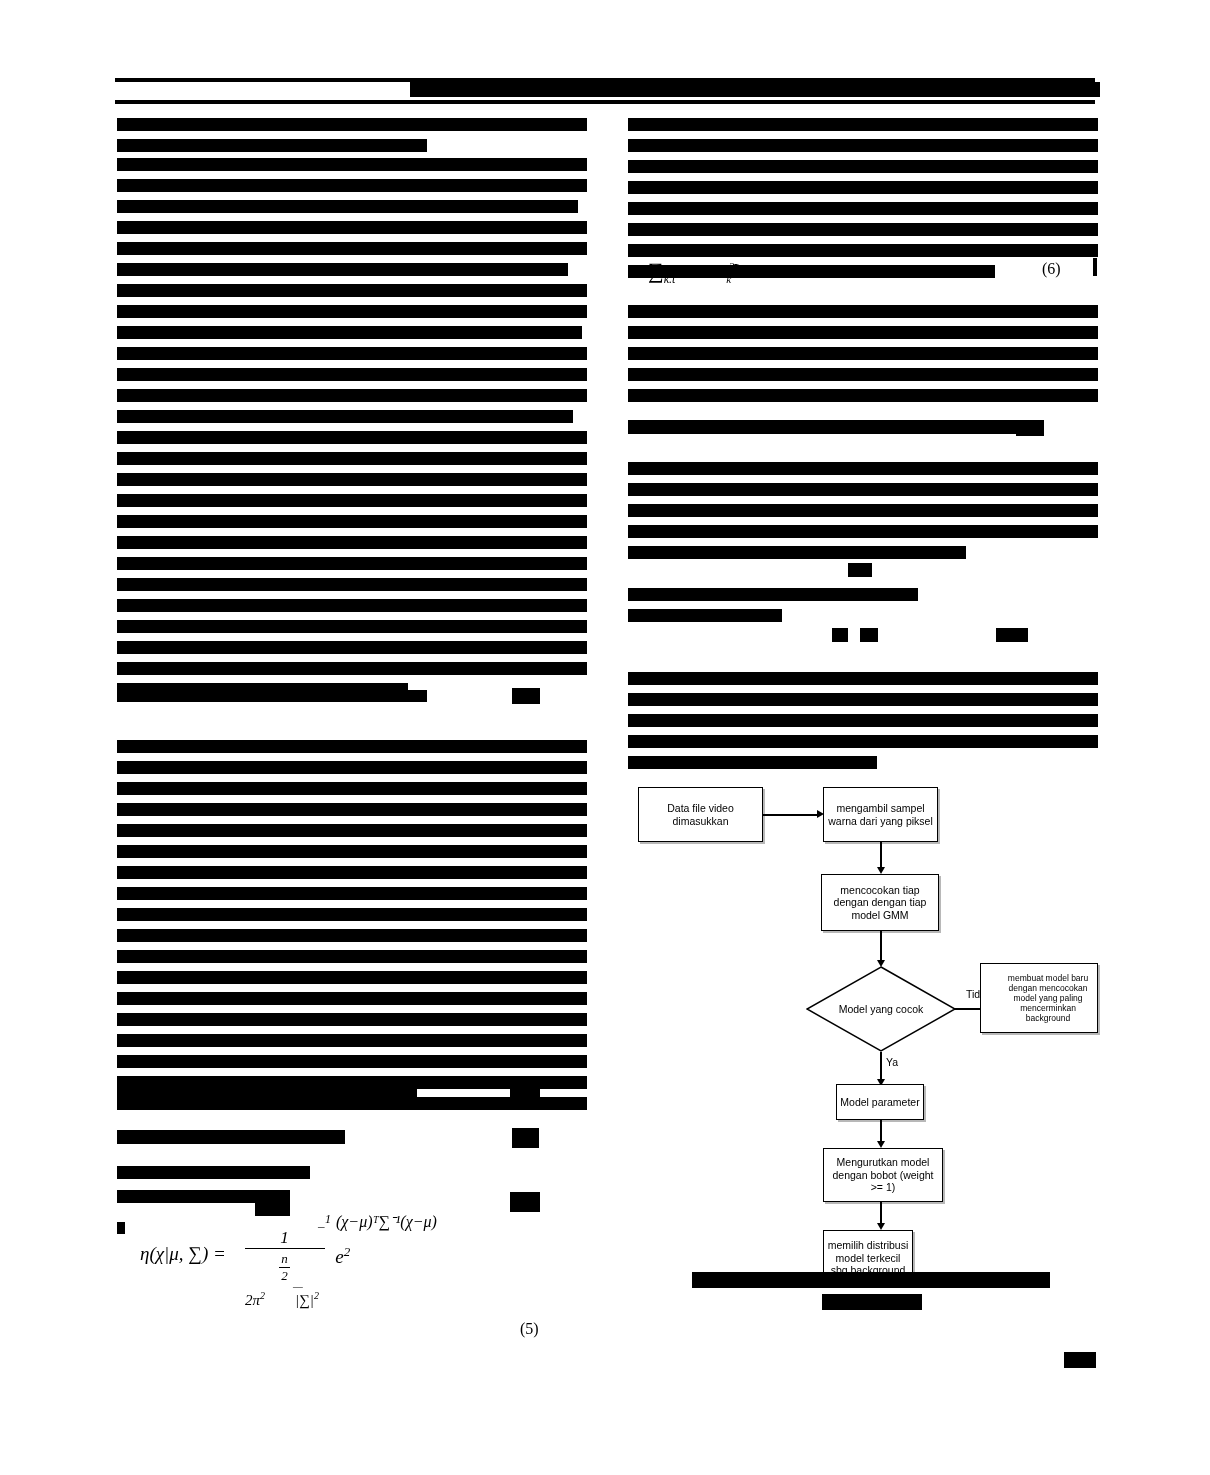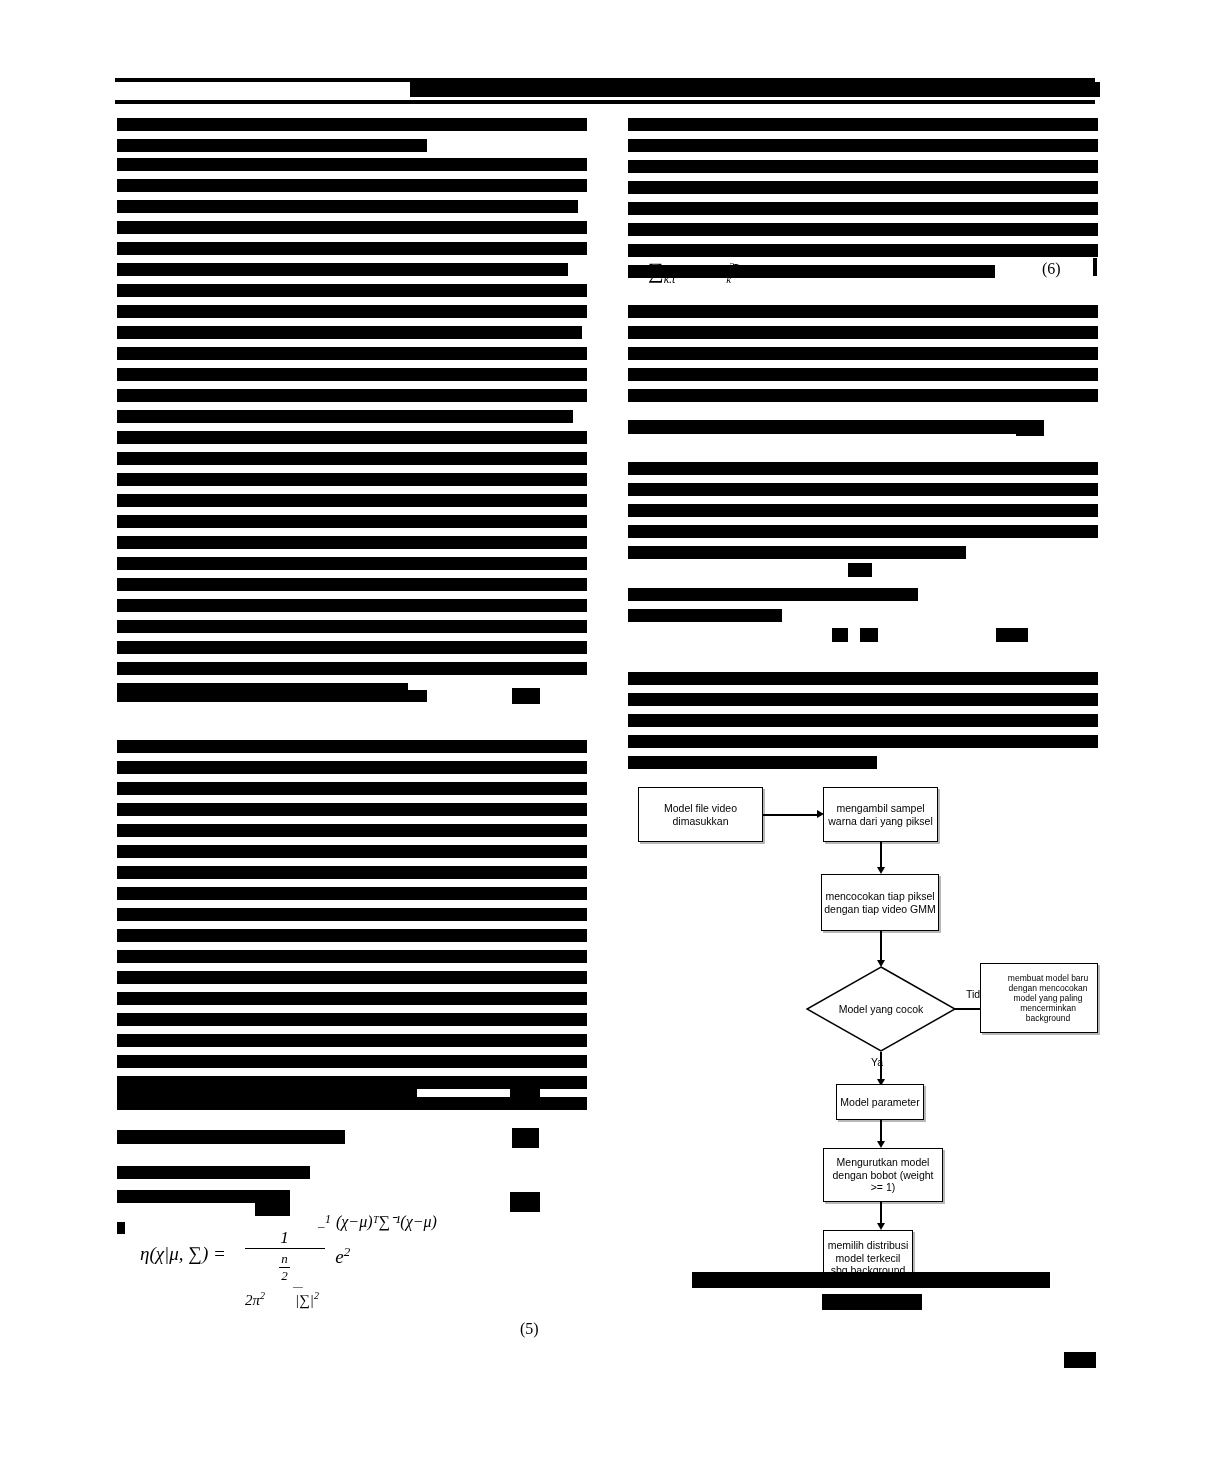--- a/index.html
+++ b/index.html
@@ -327,35 +327,35 @@
       <span class="redact-line" style="width:100%;"></span>
       <span class="redact-line" style="width:100%;"></span>
       <span class="redact-line" style="width:100%;"></span>
       <span class="redact-line" style="width:53%;"></span>
     </div>
   </div>
 
   <div class="flow">
 
     <div class="node" style="left:10px; top:9px; width:125px; height:55px;">
-      <span>Model file video dimasukkan</span>
+      <span>Data file video dimasukkan</span>
     </div>
 
     <div class="arrow-line" style="left:135px; top:36px; width:54px; height:1.5px;"></div>
     <div class="arrow-head right" style="left:189px; top:32px;"></div>
 
     <div class="node" style="left:195px; top:9px; width:115px; height:55px;">
       <span>mengambil sampel warna dari yang piksel</span>
     </div>
 
     <div class="arrow-line" style="left:252px; top:64px; width:1.5px; height:26px;"></div>
     <div class="arrow-head down" style="left:249px; top:89px;"></div>
 
     <div class="node" style="left:193px; top:96px; width:118px; height:57px;">
-      <span>mencocokan tiap piksel dengan tiap video GMM</span>
+      <span>mencocokan tiap dengan dengan tiap model GMM</span>
     </div>
 
     <div class="arrow-line" style="left:252px; top:153px; width:1.5px; height:30px;"></div>
     <div class="arrow-head down" style="left:249px; top:182px;"></div>
 
     <div class="diamond-wrap" style="left:178px; top:188px;">
       <svg class="diamond" viewBox="0 0 150 86" preserveAspectRatio="none">
         <polygon points="75,1 149,43 75,85 1,43" fill="#ffffff" stroke="#000000" stroke-width="1.5"></polygon>
       </svg>
       <div class="diamond-label">Model yang cocok</div>
@@ -366,21 +366,21 @@
     <div class="flow-label" style="left:338px; top:210px;">Tidak</div>
 
     <div class="node small" style="left:352px; top:185px; width:118px; height:70px; flex-direction:column;">
       <span style="display:block;margin-left:18px;">
         <span>membuat model baru dengan mencocokan model yang paling mencerminkan background</span>
       </span>
     </div>
 
     <div class="arrow-line" style="left:252px; top:274px; width:1.5px; height:28px;"></div>
     <div class="arrow-head down" style="left:249px; top:301px;"></div>
-    <div class="flow-label" style="left:243px; top:278px;">Ya</div>
+    <div class="flow-label" style="left:258px; top:278px;">Ya</div>
 
     <div class="node" style="left:208px; top:306px; width:88px; height:36px;">
       <span>Model parameter</span>
     </div>
 
     <div class="arrow-line" style="left:252px; top:342px; width:1.5px; height:22px;"></div>
     <div class="arrow-head down" style="left:249px; top:363px;"></div>
 
     <div class="node" style="left:195px; top:370px; width:120px; height:54px;">
       <span>Mengurutkan model dengan bobot (weight &gt;= 1)</span>

